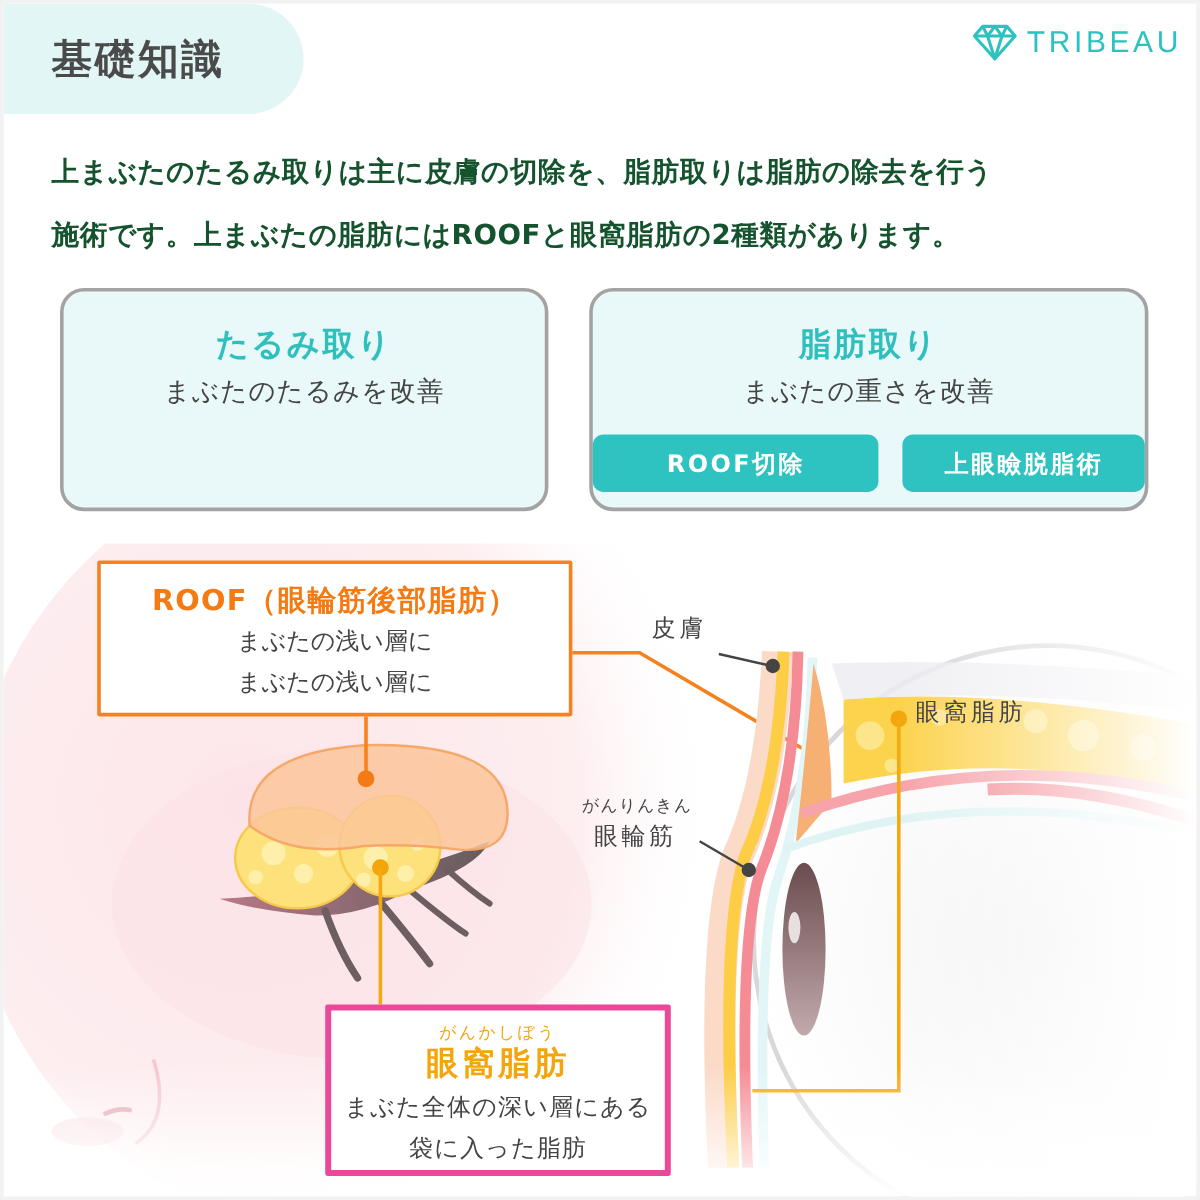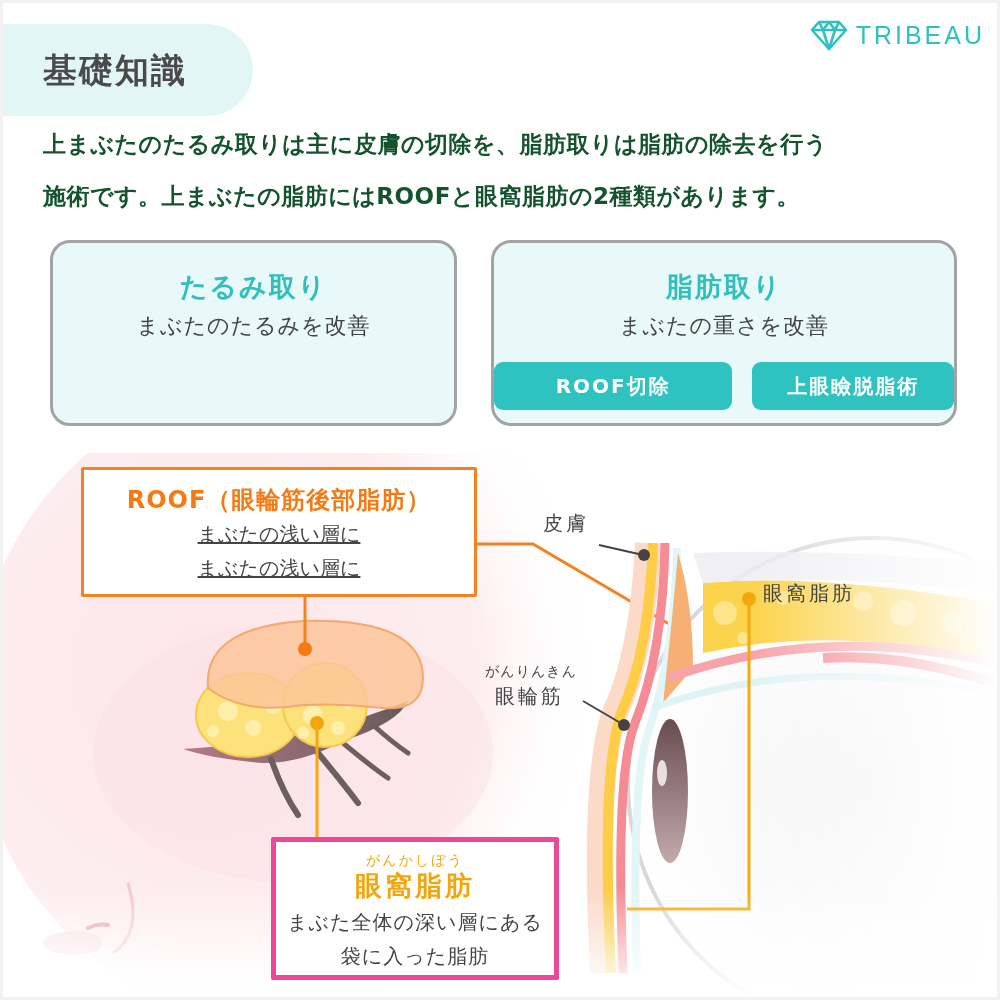--- a/index.html
+++ b/index.html
@@ -8,21 +8,21 @@
     background: #f2f2f2;
     font-family: "DejaVu Sans", "Liberation Sans", sans-serif;
     color: #444;
   }
   .page {
     position: absolute; left: 3px; top: 3px; width: 994px; height: 994px;
     background: #ffffff; overflow: hidden;
   }
   .title-pill {
     position: absolute; left: 0; top: 0; width: 250px; height: 92px;
-    background: #e3f6f6; border-radius: 0 46px 46px 0; margin-top: 21px;
+    background: #e3f6f6; border-radius: 0 46px 46px 0;
   }
   .title-text {
     position: absolute; left: 40px; top: 24px;
     font-size: 34px; font-weight: bold; color: #4a4a4a; letter-spacing: 2px;
   }
   .brand {
     position: absolute; right: 12px; top: 16px; display: flex; align-items: center;
   }
   .brand-name {
     font-family: "Liberation Sans", sans-serif;
@@ -54,21 +54,21 @@
     background: #2ec3c1; color: #fff; font-weight: bold; font-size: 20px;
     border-radius: 9px; height: 48px; line-height: 48px; letter-spacing: 2px;
     cursor: pointer;
   }
   .figure { position: absolute; left: 0; top: 450px; width: 994px; height: 544px; }
   .callout {
     position: absolute; background: #fff; border-radius: 2px; box-sizing: border-box; text-align: center;
   }
   .callout-roof { left: 78px; top: 14px; width: 396px; height: 130px; border: 3px solid #f5821f; }
   .callout-roof .c-title { color: #f47a14; font-size: 24px; font-weight: bold; margin-top: 14px; letter-spacing: 1px; }
-  .callout-roof .c-body { font-size: 20px; color: #444; line-height: 32px; margin-top: 2px; text-decoration: underline; }
+  .callout-roof .c-body { font-size: 20px; color: #444; line-height: 32px; margin-top: 2px; }
   .callout-orb { left: 268px; top: 384px; width: 288px; height: 143px; border: 5px solid #ec4899; }
   .callout-orb .c-ruby { color: #f3a60b; font-size: 14px; margin-top: 10px; letter-spacing: 2px; }
   .callout-orb .c-title { color: #f3a60b; font-size: 27px; font-weight: bold; letter-spacing: 3px; margin-top: -2px; }
   .callout-orb .c-body { font-size: 20px; color: #444; line-height: 32px; margin-top: 2px; letter-spacing: 1px; }
   .label { position: absolute; color: #444; }
   .lbl-skin { left: 540px; top: 57px; font-size: 20px; letter-spacing: 3px; }
   .lbl-ruby { left: 482px; top: 210px; font-size: 14px; letter-spacing: 1px; }
   .lbl-muscle { left: 492px; top: 230px; font-size: 20px; letter-spacing: 3px; }
   .lbl-orb { left: 760px; top: 127px; font-size: 20px; letter-spacing: 3px; }
 </style>

